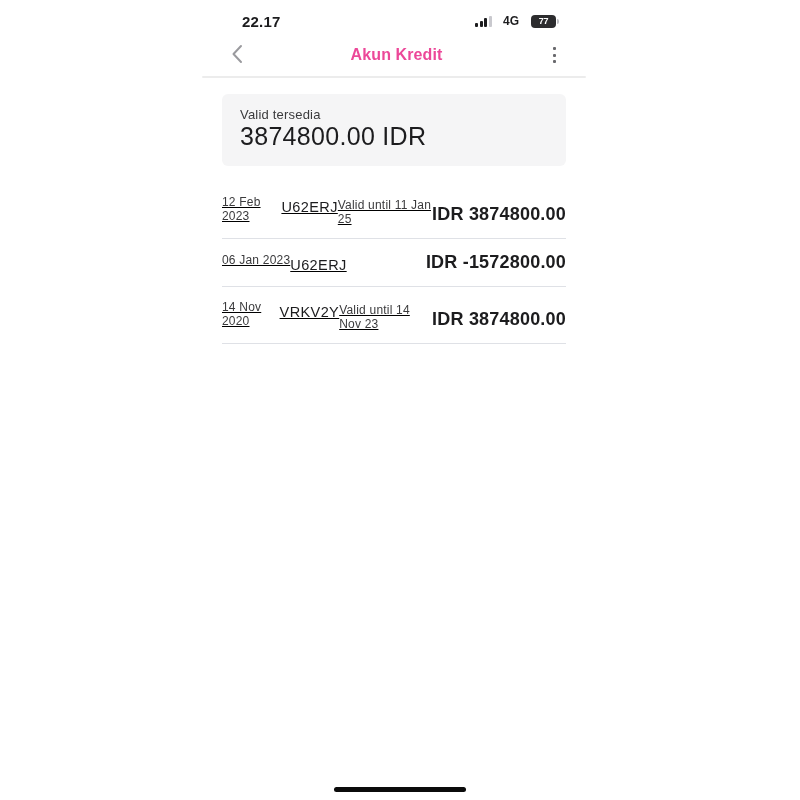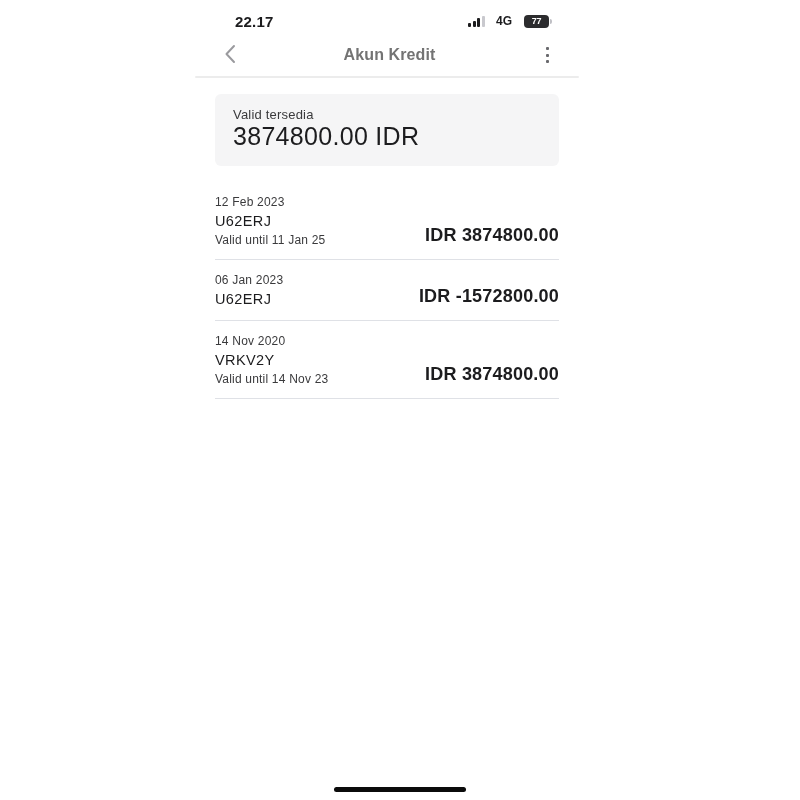--- a/index.html
+++ b/index.html
@@ -8,53 +8,53 @@
     --card_bg:#f5f5f6;
     --divider:#dfe1e6;
     --nav_divider:#ececec;
     --icon_gray:#9a9a9e;
     --battery_bg:#2c2c2e;
   }
   *{margin:0;padding:0;box-sizing:border-box;}
   html,body{background:#fff;}
   body{font-family:"Liberation Sans", sans-serif; -webkit-font-smoothing:antialiased;}
   .canvas{position:relative;width:800px;height:800px;background:#ffffff;overflow:hidden;margin:0 auto;}
-  .phone{position:absolute;left:197px;top:0;width:380px;}
+  .phone{position:absolute;left:204px;top:0;width:380px;}
 
   
   .status-bar{display:flex;align-items:center;justify-content:space-between;height:34px;padding:8px 25px 0 38px;}
   .time{font-size:15px;font-weight:700;color:var(--text_primary);letter-spacing:.2px;}
   .status-right{display:flex;align-items:center;gap:10px;}
   .signal{display:flex;align-items:flex-end;gap:1.5px;height:11px;}
   .signal i{display:block;width:3px;border-radius:1px;background:var(--text_primary);}
   .signal i.b1{height:4px}.signal i.b2{height:6px}.signal i.b3{height:8.5px}
   .signal i.b4{height:11px;background:#c9c9ce;}
   .net{font-size:12px;font-weight:600;color:var(--text_primary);margin-left:1px;}
   .battery{position:relative;display:flex;align-items:center;margin-left:2px;}
   .battery .body{display:flex;align-items:center;justify-content:center;width:25px;height:13px;background:var(--battery_bg);border-radius:4px;color:#fff;font-size:9px;font-weight:700;letter-spacing:-0.2px;}
   .battery .nub{width:2px;height:5px;background:#bfbfc4;border-radius:0 2px 2px 0;margin-left:1px;}
 
   
   .nav{display:flex;align-items:center;height:42px;padding:0 22px 0 24px;}
   .back-btn{background:none;border:none;cursor:pointer;display:flex;align-items:center;padding:2px;}
-  .nav-title{flex:1;text-align:center;font-size:16px;font-weight:700;color:#737373;letter-spacing:.1px;}
+  .nav-title{flex:1;text-align:center;font-size:16px;font-weight:700;color:#ec4899;letter-spacing:.1px;}
   .kebab-btn{background:none;border:none;cursor:pointer;display:flex;flex-direction:column;gap:3.5px;padding:4px 6px;}
   .kebab-btn i{display:block;width:3px;height:3px;border-radius:1px;background:#69696d;}
   .nav-divider{height:1.5px;background:var(--nav_divider);margin:0 -2px;border-radius:1px;}
 
   
   .credit-card{margin:16px 18px 0;background:var(--card_bg);border-radius:6px;padding:13px 18px 15px;}
   .cc-label{font-size:13px;color:var(--text_secondary);letter-spacing:.2px;}
   .cc-amount{font-size:25px;color:var(--text_primary);margin-top:0;letter-spacing:.3px;}
 
   
   .tx-list{margin:29px 18px 0;}
   .tx-row{display:flex;align-items:flex-end;justify-content:space-between;padding-bottom:12px;border-bottom:1px solid var(--divider);cursor:pointer;}
   .tx-row + .tx-row{margin-top:13px;}
-  .tx-left{display:flex;flex-direction:column;}
+  .tx-left{display:flex;flex-direction:row;text-decoration:underline;}
   .t-date{font-size:12px;color:var(--text_secondary);letter-spacing:.2px;line-height:14px;}
   .t-code{font-size:14.5px;color:var(--text_primary);letter-spacing:.4px;line-height:18px;margin-top:3px;}
   .t-valid{font-size:12px;color:var(--text_secondary);letter-spacing:.2px;line-height:14px;margin-top:3px;}
   .t-valid:empty{display:none;}
   .t-amount{font-size:18px;font-weight:700;color:var(--text_primary);letter-spacing:.2px;white-space:nowrap;padding-bottom:1px;}
 
   
   .home-indicator{position:absolute;left:50%;transform:translateX(-50%);bottom:8px;width:132px;height:5px;border-radius:3px;background:#0b0b0b;cursor:grab;}
 </style>
 </head>

